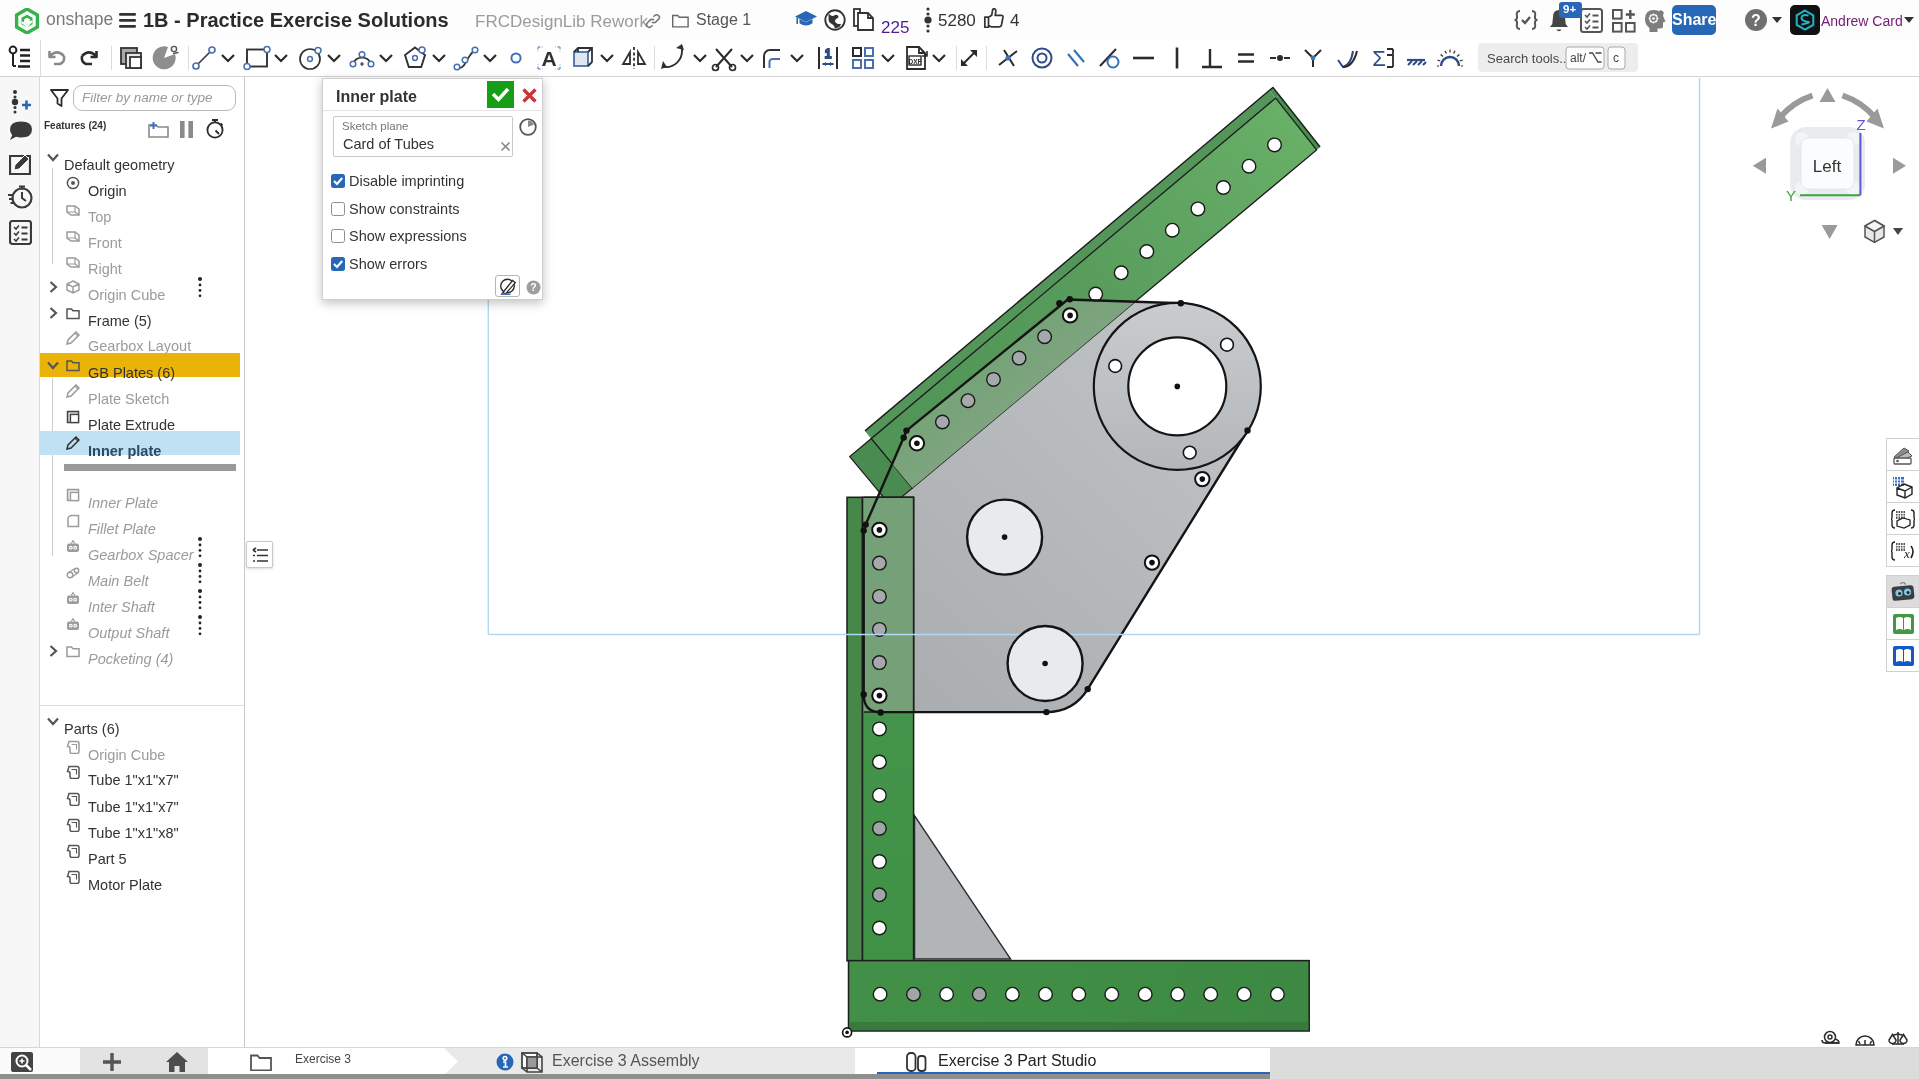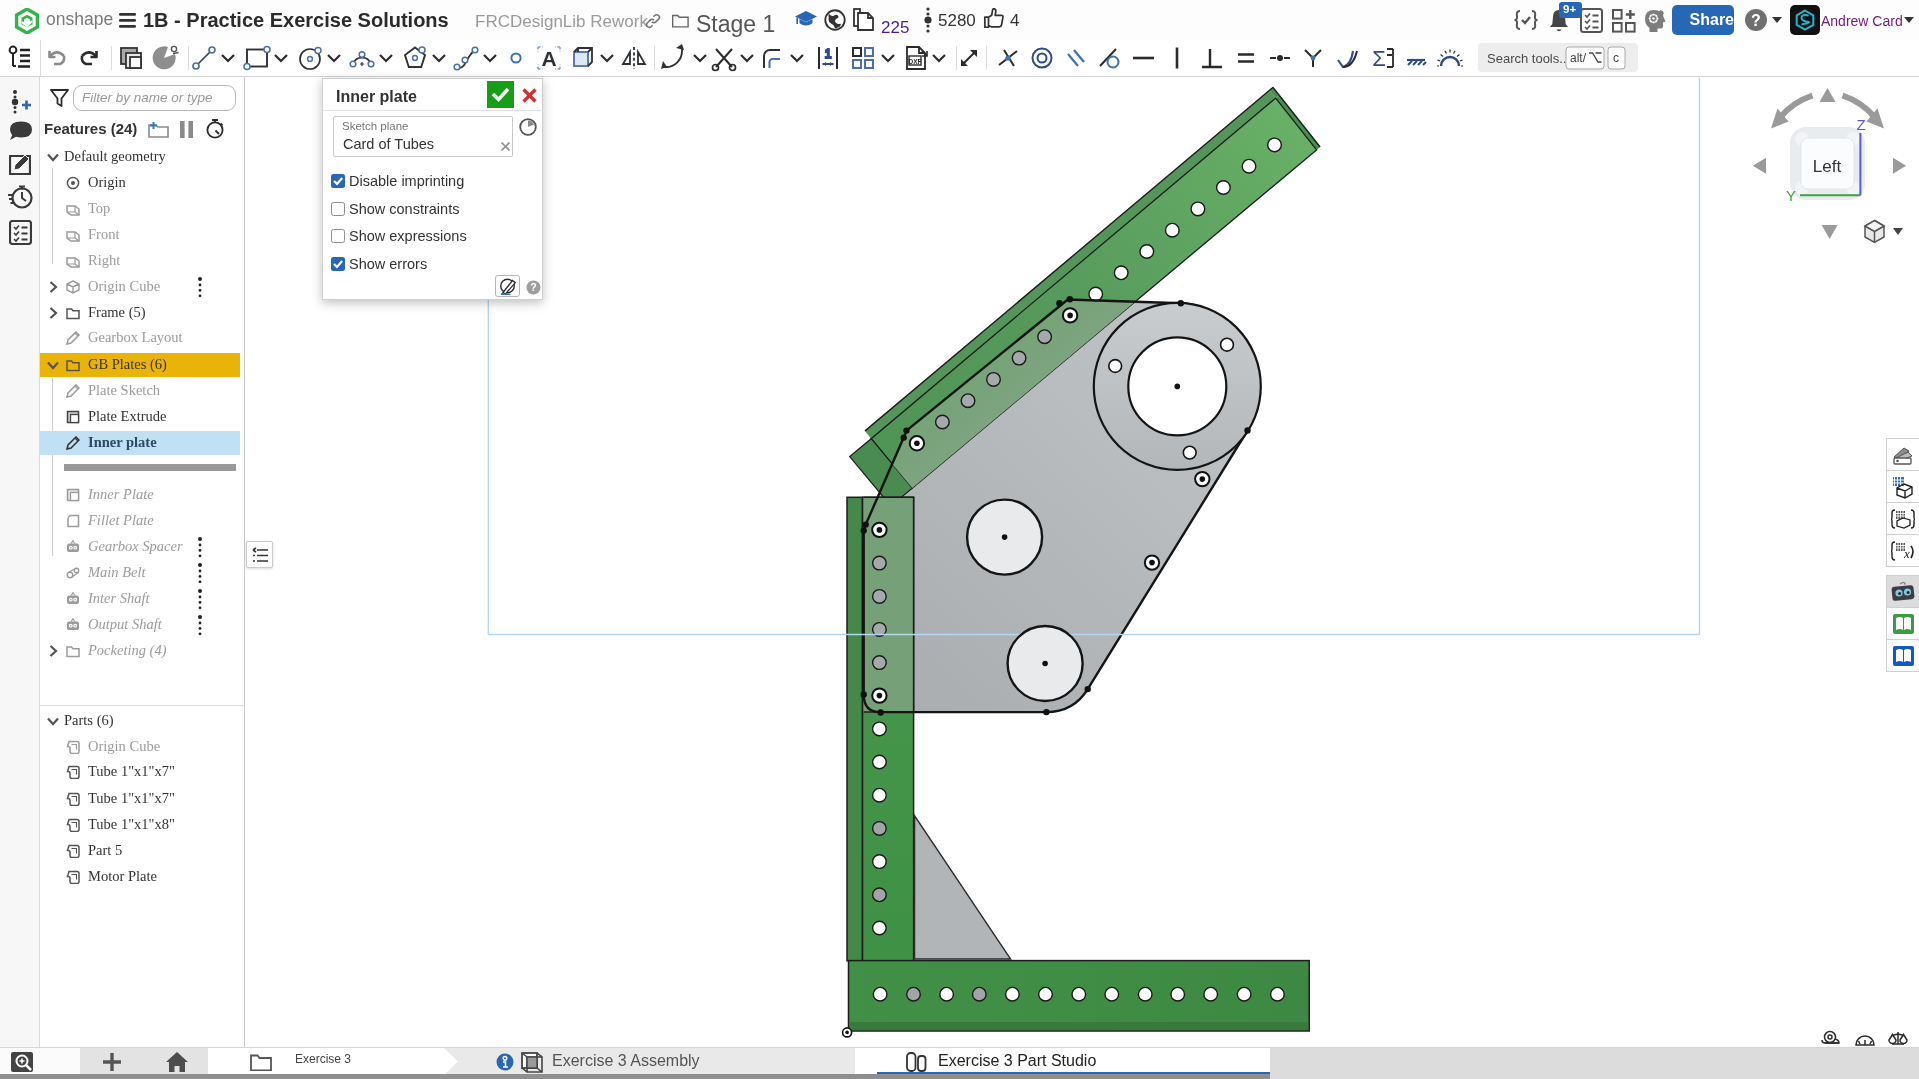--- a/index.html
+++ b/index.html
@@ -240,21 +240,21 @@
     <rect x="0" y="12" width="17" height="2.8" rx="1.2" fill="#333"></rect>
   </svg>
   <span class="abs" style="left:143px;top:9px;font-size:20px;font-weight:bold;color:#2b2b2b">1B - Practice Exercise Solutions</span>
   <span class="abs" style="left:475px;top:12px;font-size:17px;color:#9b9b9b">FRCDesignLib Rework</span>
   <svg class="abs" style="left:645px;top:13px" width="16" height="16" viewBox="0 0 24 24">
         <path d="M10.6 13.4a4 4 0 0 0 5.7 0l4-4a4 4 0 1 0-5.7-5.7l-2 2M13.4 10.6a4 4 0 0 0-5.7 0l-4 4a4 4 0 1 0 5.7 5.7l2-2" fill="none" stroke="#777" stroke-width="2.4"></path>
       </svg>
   <svg class="abs" style="left:672px;top:13px" width="17" height="15" viewBox="0 0 17 15">
         <path d="M0.7 2.5 h5 l1.6 1.8 h8.8 v9.6 h-15.4 z" fill="none" stroke="#666" stroke-width="1.4"></path>
       </svg>
-  <span class="abs" style="left:696px;top:11px;font-size:23px;color:#555">Stage 1</span>
+  <span class="abs" style="left:696px;top:11px;font-size:16px;color:#555">Stage 1</span>
 
   <svg class="abs" style="left:795px;top:11px" width="22" height="18" viewBox="0 0 22 18">
     <path d="M11 0 L22 5.5 L11 11 L0 5.5 Z" fill="#2767b5"></path>
     <path d="M4.5 8 v4.2 q6.5 4.5 13 0 V8 L11 11.3 Z" fill="#2767b5"></path>
     <path d="M2.2 6.5 v6.5" stroke="#2767b5" stroke-width="1.6" fill="none"></path>
   </svg>
   <svg class="abs" style="left:824px;top:9px" width="22" height="22" viewBox="0 0 24 24">
     <circle cx="12" cy="12" r="10.6" fill="none" stroke="#333" stroke-width="2"></circle>
     <path d="M5 5 q3 4 6 2 q4 -2 5 2 q-6 3 -3 6 q2 2 5 1 q-2 5 -6 5 q-1 -4 -4 -5 q-3 -1 -3 -4 z" fill="#333"></path>
     <path d="M19 16 q-4 1 -3 5" fill="#333"></path>
@@ -300,21 +300,21 @@
     <path d="M18.3 1 v9 M13.8 5.5 h9" stroke="#555" stroke-width="2.4"></path>
   </svg>
   <svg class="abs" style="left:1643px;top:8px" width="25" height="25" viewBox="0 0 25 25">
     <path d="M11 2 q8 0 9.5 7 l2 4.5 l-2.5 1 v4 q0 2 -2.5 2 h-3 v3.5 h-8 v-4 q-4.5 -3 -4.5 -9 q0 -9 9 -9 z" fill="#7d7d7d"></path>
     <circle cx="10.5" cy="10.5" r="3.8" fill="none" stroke="#fff" stroke-width="1.3"></circle>
     <circle cx="10.5" cy="10.5" r="1.3" fill="#fff"></circle>
     <path d="M10.5 5.6 v2 M10.5 13.5 v2 M5.6 10.5 h2 M13.5 10.5 h2 M7 7 l1.4 1.4 M12.6 12.6 l1.4 1.4 M14 7 l-1.4 1.4 M8.4 12.6 L7 14" stroke="#fff" stroke-width="1.1"></path>
     <circle cx="17.8" cy="5.2" r="2.6" fill="#7d7d7d"></circle>
     <path d="M17.8 2.2 v1.2 M17.8 7 v1.2 M14.8 5.2 h1.2 M19.6 5.2 h1.2 M15.7 3.1 l0.9 0.9 M19 6.4 l0.9 0.9 M19.9 3.1 l-0.9 0.9 M16.6 6.4 l-0.9 0.9" stroke="#7d7d7d" stroke-width="1"></path>
   </svg>
-  <div class="abs" style="left:1672px;top:5px;width:62px;height:30px;background:#2767b5;border-radius:5px;text-align:right;line-height:30px;font-size:16px;font-weight:bold;color:#fff">Share</div>
+  <div class="abs" style="left:1672px;top:5px;width:44px;height:30px;background:#2767b5;border-radius:5px;text-align:right;line-height:30px;font-size:16px;font-weight:bold;color:#fff">Share</div>
   <svg class="abs" style="left:1744px;top:8px" width="24" height="24" viewBox="0 0 24 24">
     <circle cx="12" cy="12" r="11" fill="#6f6f6f"></circle>
     <text x="12" y="17.5" font-size="16" font-weight="bold" fill="#fff" text-anchor="middle" font-family="Liberation Sans">?</text>
   </svg>
   <svg class="abs" style="left:1771px;top:16px" width="12" height="8" viewBox="0 0 12 8">
         <path d="M1 1 L6 7 L11 1 Z" fill="#333"></path>
       </svg>
   <div class="abs" style="left:1790px;top:5px;width:30px;height:30px;background:#111;border-radius:5px"></div>
   <svg class="abs" style="left:1794px;top:9px" width="22" height="22" viewBox="0 0 22 22">
     <path d="M11 1.5 L19.3 6.3 V15.8 L11 20.5 L2.7 15.8 V6.3 Z" fill="none" stroke="#1fb6c9" stroke-width="2"></path>
@@ -562,21 +562,21 @@
     <path d="M12.5 7.5 h6 M12.5 13.5 h6 M12.5 19.5 h6" stroke="#3a3a3a" stroke-width="1.8"></path>
   </svg>
 </div>
 <div id="leftpanel">
   <svg class="abs" style="left:10px;top:12px" width="19" height="19" viewBox="0 0 19 19">
     <path d="M1 1 H18 L11.5 9.5 V17 L7.5 14.5 V9.5 Z" fill="none" stroke="#2b2b2b" stroke-width="1.8" stroke-linejoin="round"></path>
   </svg>
   <div class="abs" style="left:33px;top:8px;width:163px;height:26px;border:1px solid #b9b9b9;border-radius:9px;background:#fff">
     <span style="position:absolute;left:8px;top:4px;font-size:13.5px;font-style:italic;color:#999">Filter by name or type</span>
   </div>
-  <span class="abs" style="left:4px;top:43px;font-size:15px;font-weight:bold;color:#333">Features (24)</span>
+  <span class="abs" style="left:4px;top:43px;font-size:10px;font-weight:bold;color:#333">Features (24)</span>
   <svg class="abs" style="left:108px;top:44px" width="21" height="17" viewBox="0 0 21 17">
     <path d="M1 4 h7 l2 2 h10 v10 h-19 z" fill="none" stroke="#8a8a8a" stroke-width="1.6"></path>
     <path d="M5.5 1 v7 M2 4.5 h7" stroke="#3b72b9" stroke-width="2"></path>
   </svg>
   <svg class="abs" style="left:139px;top:44px" width="15" height="17" viewBox="0 0 15 17">
     <rect x="1" y="0" width="4.6" height="17" fill="#8a8a8a"></rect>
         <rect x="9.4" y="0" width="4.6" height="17" fill="#8a8a8a"></rect>
   </svg>
   <svg class="abs" style="left:165px;top:42px" width="20" height="20" viewBox="0 0 20 20">
     <circle cx="10" cy="11" r="7.6" fill="none" stroke="#2b2b2b" stroke-width="1.8"></circle>
@@ -638,21 +638,21 @@
             <circle cx="3" cy="8" r="1.4" fill="currentColor"></circle>
             <circle cx="3" cy="13.4" r="1.4" fill="currentColor"></circle>
             <circle cx="3" cy="18.8" r="1.4" fill="currentColor"></circle>
           </g>
     </defs>
   </svg>
   <style>
     .trow { position:absolute; left:0; height:24px; width:204px; font-size:14.5px; color:#333; white-space:nowrap; }
     .trow svg.chev { position:absolute; left:6px; top:5px; color:#555; }
     .trow svg.tico { position:absolute; left:26px; top:5px; }
-    .trow span.lbl { position:absolute; left:48px; top:3px;font-family:Liberation Serif, serif; }
+    .trow span.lbl { position:absolute; left:48px; top:12px; }
     .trow svg.keb { position:absolute; left:157px; top:2px; color:#222; }
     .tgray { color:#9b9b9b; }
     .tit  { font-style:italic; }
   </style>
   <div id="tree">
     <div class="abs" style="left:12px;top:91px;width:1px;height:96px;background:#cdcdcd"></div>
     <div class="abs" style="left:12px;top:301px;width:1px;height:178px;background:#cdcdcd"></div>
     <div class="trow" style="top:68px">
           <svg class="chev" width="14" height="14">
             <use href="#chev-d"></use>

